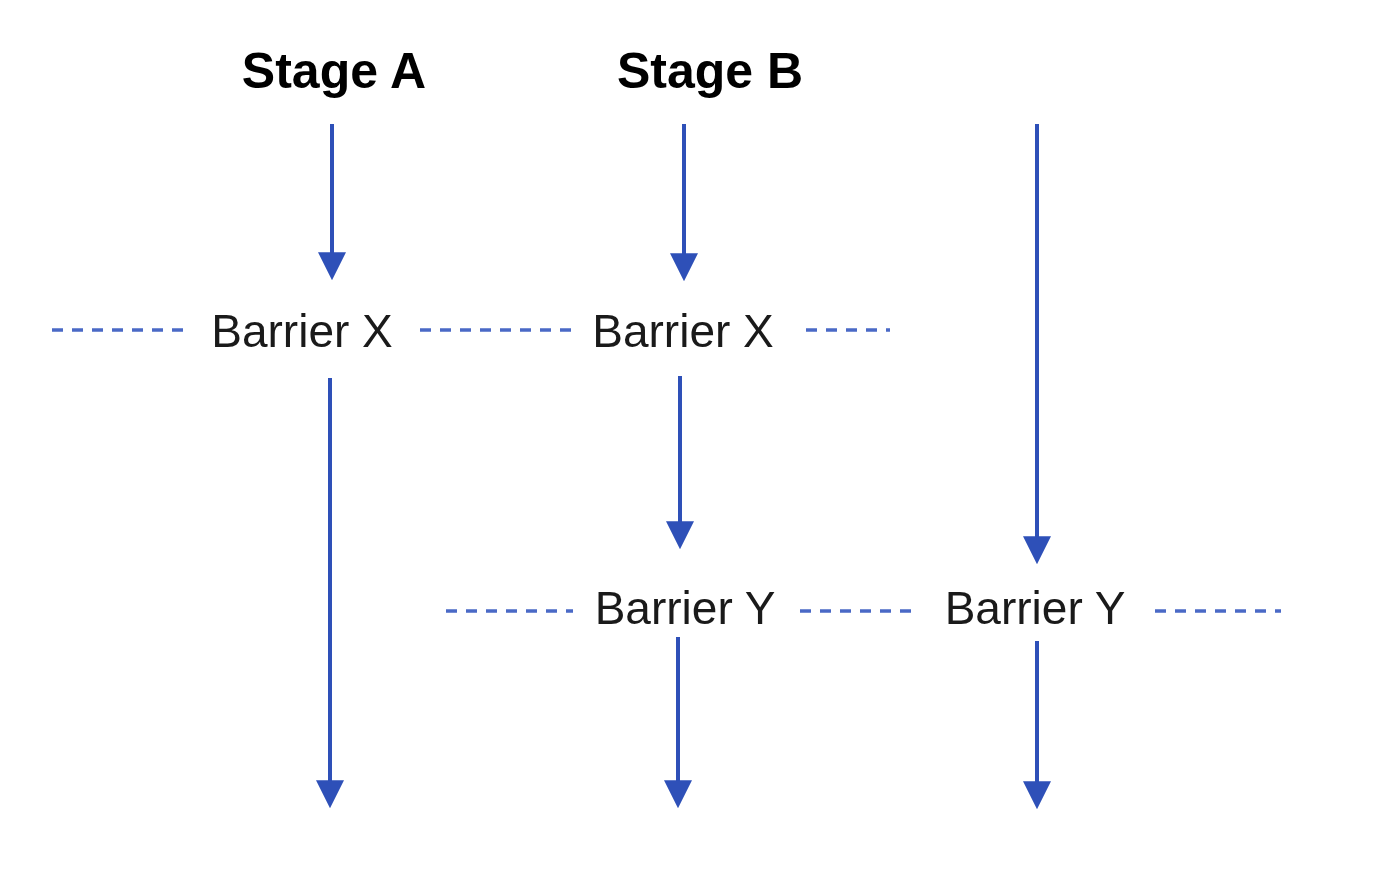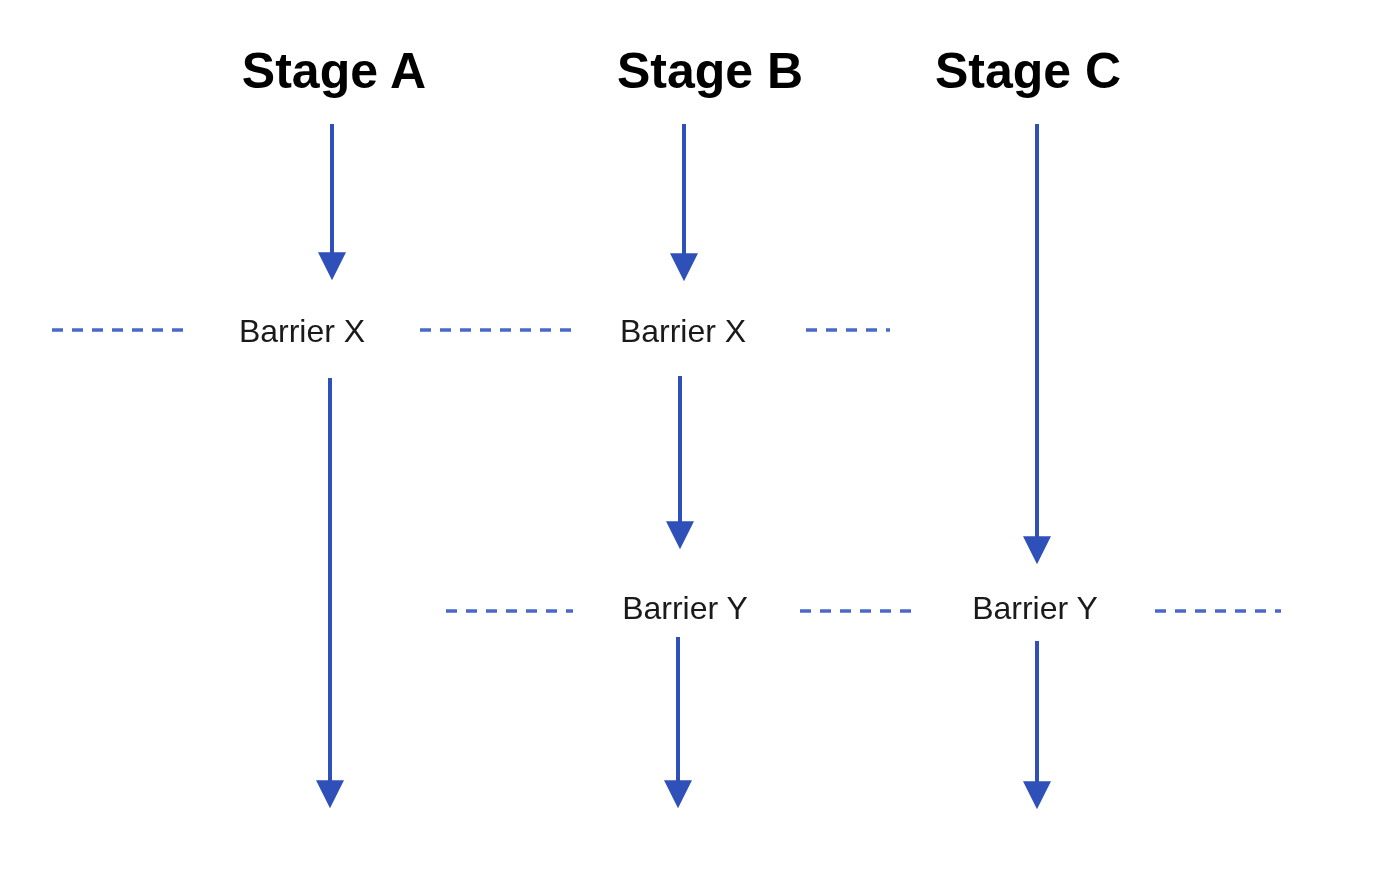--- a/index.html
+++ b/index.html
@@ -23,21 +23,21 @@
   .barrier-line{stroke:var(--dash-blue);stroke-width:3.5;stroke-dasharray:11 9;fill:none;}
   .stage-label{
     position:absolute;top:71px;
     transform:translate(-50%,-50%);
     font-size:50px;font-weight:700;line-height:1;
     color:var(--stage-text);white-space:nowrap;
   }
   .barrier-label{
     position:absolute;
     transform:translate(-50%,-50%);
-    font-size:32px;font-weight:400;line-height:1;
+    font-size:46px;font-weight:400;line-height:1;
     color:var(--barrier-text);white-space:nowrap;
     background:var(--bg);
     padding:0 6px;
   }
 </style>
 </head>
 <body>
 
 <div class="canvas">
 
@@ -62,20 +62,19 @@
     <line class="barrier-line" x1="420" y1="330" x2="571" y2="330"></line>
     <line class="barrier-line" x1="806" y1="330" x2="890" y2="330"></line>
 
     <line class="barrier-line" x1="446" y1="611" x2="573" y2="611"></line>
     <line class="barrier-line" x1="800" y1="611" x2="920" y2="611"></line>
     <line class="barrier-line" x1="1155" y1="611" x2="1281" y2="611"></line>
   </svg>
 
   <div class="stage-label" style="left:334px">Stage A</div>
   <div class="stage-label" style="left:710px">Stage B</div>
-  <div class="stage-label" style="left:1028px">Stage C</div>
 
   <div class="barrier-label" style="left:302px;top:331px">Barrier X</div>
   <div class="barrier-label" style="left:683px;top:331px">Barrier X</div>
   <div class="barrier-label" style="left:685px;top:608px">Barrier Y</div>
   <div class="barrier-label" style="left:1035px;top:608px">Barrier Y</div>
 
 </div>
 
 </body></html>

